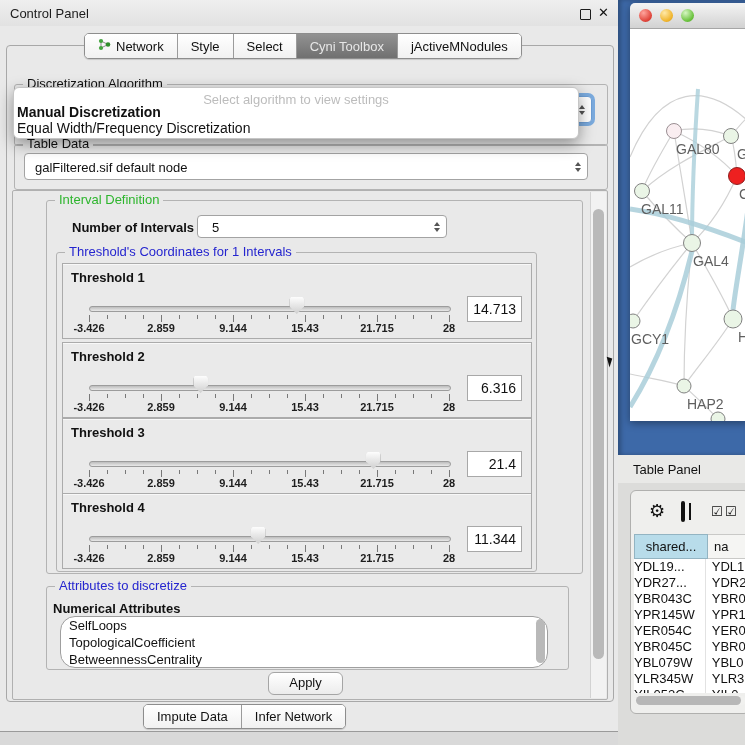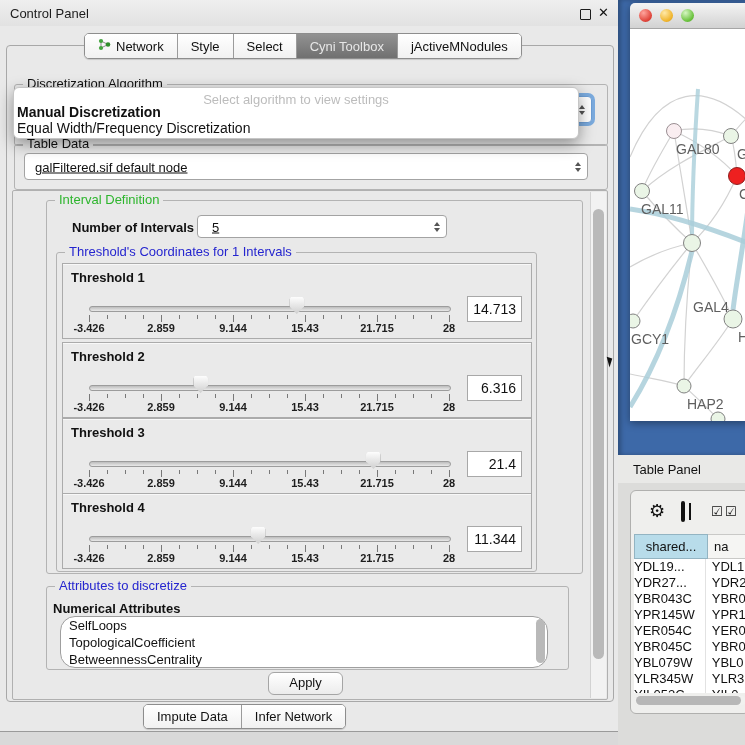--- a/index.html
+++ b/index.html
@@ -16,21 +16,21 @@
   .segbar{display:flex;height:24px;border:1px solid #8d8d8d;border-radius:5px;overflow:hidden;background:#fff;box-shadow:0 1px 1px rgba(0,0,0,.15);}
   .seg{display:flex;align-items:center;gap:5px;padding:0 13px;font-size:13px;background:linear-gradient(#ffffff,#f1f1f1);border-right:1px solid #9b9b9b;white-space:nowrap;}
   .seg:last-child{border-right:none;}
   .seg.selected{background:linear-gradient(#929292,#707070);color:#e7e7e7;}
   
   .content-panel{left:6px;top:45px;width:606px;height:655px;border:1px solid #a8a8a8;border-radius:4px;background:#e9e9e9;}
   .group{border:1px solid #b3b3b3;border-radius:3px;}
   .gtitle{position:absolute;top:-8px;left:8px;background:#e9e9e9;padding:0 4px;font-size:13px;line-height:14px;}
   .green{color:#2db52d;} .blue{color:#2525cf;}
   .combo{background:#fff;border:1px solid #a3a3a3;border-radius:4px;box-sizing:border-box;font-size:13px;}
-  .combo .val{position:absolute;left:10px;top:50%;transform:translateY(-50%);text-decoration:underline;}
+  .combo .val{position:absolute;left:10px;top:50%;transform:translateY(-50%);}
   .arrows{position:absolute;right:6px;top:50%;transform:translateY(-50%);}
   .arr-up{width:0;height:0;border-left:3.5px solid transparent;border-right:3.5px solid transparent;border-bottom:4.5px solid #555;margin-bottom:2px;}
   .arr-dn{width:0;height:0;border-left:3.5px solid transparent;border-right:3.5px solid transparent;border-top:4.5px solid #555;}
   .focusring{box-shadow:0 0 0 3px rgba(95,155,219,.8);border-color:#6d9fd6;}
   
   .popup{left:13px;top:87px;width:564px;height:50px;background:#fff;border:1px solid #c6c6c6;border-radius:6px;box-shadow:0 5px 16px rgba(0,0,0,.4);z-index:60;}
   .popup .hint{position:absolute;left:0;right:0;top:4px;text-align:center;color:#bcbcbc;font-size:13px;}
   .popup .opt{position:absolute;left:3px;font-size:14px;white-space:nowrap;}
   
   .scrollpane{left:12px;top:190px;width:594px;height:508px;border:1px solid #b0b0b0;border-radius:2px;background:#e9e9e9;}
@@ -402,21 +402,21 @@
             <circle cx="103" cy="290" r="9" fill="#eaf5e6" stroke="#818181" stroke-width="1"></circle>
             <circle cx="54" cy="357" r="7" fill="#eaf5e6" stroke="#818181" stroke-width="1"></circle>
             <circle cx="88" cy="390" r="7" fill="#eaf5e6" stroke="#818181" stroke-width="1"></circle>
           </g>
       </svg>
       <div id="net-labels" class="abs" style="left:0;top:0;width:118px;height:392px;">
           <span class="net-label" style="left: 46px; top: 112px;">GAL80</span>
           <span class="net-label" style="left: 107px; top: 117px;">GA</span>
           <span class="net-label" style="left: 109px; top: 157px;">C</span>
           <span class="net-label" style="left: 11px; top: 172px;">GAL11</span>
-          <span class="net-label" style="left: 63px; top: 224px; margin-top: 46px;">GAL4</span>
+          <span class="net-label" style="left: 63px; top: 224px;">GAL4</span>
           <span class="net-label" style="left: 1px; top: 302px;">GCY1</span>
           <span class="net-label" style="left: 108px; top: 300px;">H</span>
           <span class="net-label" style="left: 57px; top: 367px;">HAP2</span>
         </div>
     </div>
   </div>
 
   <div class="abs tp-strip">
     <span class="abs" style="left:15px;top:7px;font-size:13px;">Table Panel</span>
   </div>

